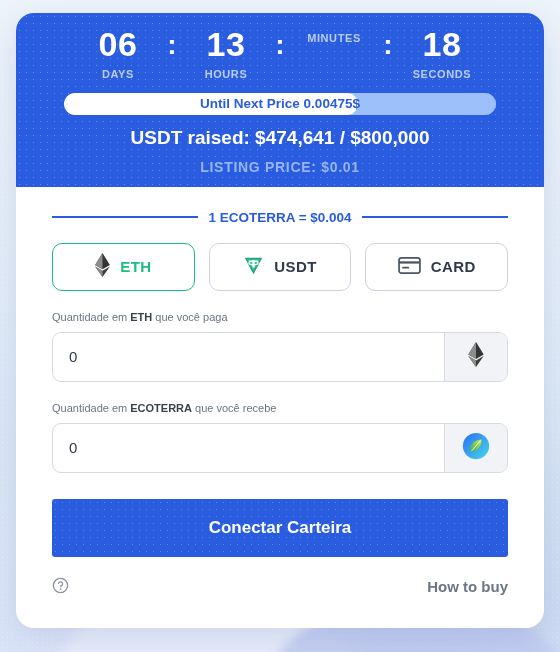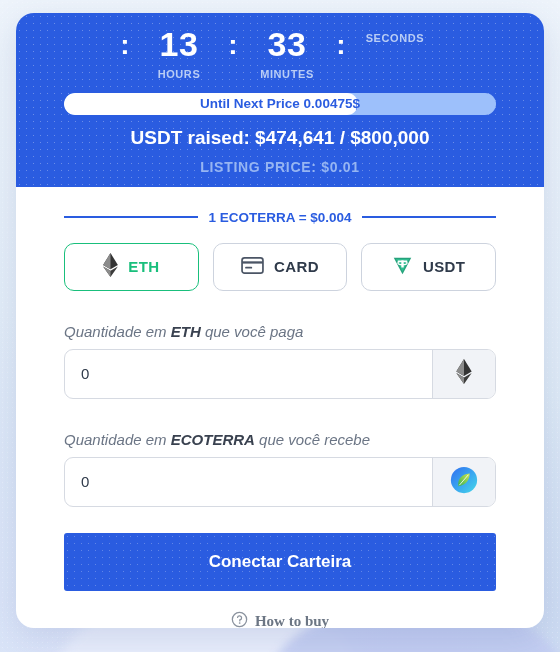--- a/index.html
+++ b/index.html
@@ -149,21 +149,21 @@
     margin-top: 10px;
     text-align: center;
     font-size: 14px;
     font-weight: bold;
     letter-spacing: .7px;
     color: #96b5f2;
   }
 
   
   .body {
-    padding: 0 48px;
+    padding: 0 36px;
   }
 
   .rate-row {
     display: flex;
     align-items: center;
     gap: 10px;
     margin-top: 23px;
   }
   .rate-line {
     flex: 1;
@@ -198,24 +198,23 @@
     color: #2f3a4a;
     box-sizing: border-box;
   }
   .tab.active {
     border-color: #19bf7c;
     color: #19bf7c;
   }
   .tab .lbl { letter-spacing: .4px; }
 
   .field-label {
-    margin-top: 32px;
-    font-size: 15px;
+    margin-top: 20px;
+    font-size: 11px;
     color: #6b7585;
-    font-style: italic;
   }
   .field-label b { color: #39414f; font-weight: bold; }
 
   .input-row {
     margin-top: 9px;
     height: 50px;
     border: 1.5px solid #d6dae2;
     border-radius: 9px;
     display: flex;
     align-items: stretch;
@@ -263,53 +262,56 @@
     inset: 0;
     background-image: radial-gradient(rgba(255,255,255,.26) 0.8px, rgba(0,0,0,0) 0.9px);
     background-size: 7px 7px;
   }
   .cta span { position: relative; }
 
   .howto {
     margin-top: 20px;
     display: flex;
     align-items: center;
-    justify-content: center;
+    justify-content: space-between;
     gap: 7px;
     color: #6c7684;
     font-size: 15px;
     font-weight: bold;
     cursor: pointer;
-    font-family: Liberation Serif, serif;
   }
 </style>
 </head>
 <body>
 
 <div class="page-bg"></div>
 <div class="blob-a"></div>
 <div class="blob-b"></div>
 
 <div class="card">
 
   <div class="header">
 
     <div class="countdown">
+      <div class="cd-unit">
+        <div class="cd-value">06</div>
+        <div class="cd-label">DAYS</div>
+      </div>
       <div class="cd-sep">:</div>
       <div class="cd-unit">
         <div class="cd-value">13</div>
         <div class="cd-label">HOURS</div>
       </div>
       <div class="cd-sep">:</div>
       <div class="cd-unit">
-        <div class="cd-value">33</div>
         <div class="cd-label">MINUTES</div>
       </div>
       <div class="cd-sep">:</div>
       <div class="cd-unit">
+        <div class="cd-value">18</div>
         <div class="cd-label">SECONDS</div>
       </div>
     </div>
 
     <div class="progress-wrap">
       <div class="progress-fill" id="progress-fill" style="width: 68%;"></div>
       <div class="progress-text">Until Next Price 0.00475$</div>
     </div>
 
     <div class="raised">USDT raised: $474,641 / $800,000</div>
@@ -329,44 +331,44 @@
       <div class="tab active">
         <span>
           <svg width="15" height="24" viewBox="0 0 16 26">
             <path d="M8 0 L16 13 L8 17.6 L0 13 Z" fill="#343434"></path>
             <path d="M8 0 L0 13 L8 17.6 Z" fill="#8c8c8c"></path>
             <path d="M8 19.2 L16 14.6 L8 26 L0 14.6 Z" fill="#3c3c3b"></path>
             <path d="M8 19.2 L0 14.6 L8 26 Z" fill="#8c8c8c"></path>
           </svg>
         </span>
         <span class="lbl">ETH</span>
-      </div>
-
-      <div class="tab">
-        <span>
-          <svg width="23" height="19" viewBox="0 0 24 20">
-            <rect x="1" y="2" width="22" height="16" rx="2.6" fill="none" stroke="#4b5565" stroke-width="1.8"></rect>
-            <rect x="1" y="5.6" width="22" height="2.4" fill="#4b5565"></rect>
-            <rect x="4.2" y="11.4" width="7.5" height="1.8" rx=".9" fill="#4b5565"></rect>
-          </svg>
-        </span>
-        <span class="lbl">CARD</span>
       </div>
 
       <div class="tab">
         <span>
           <svg width="21" height="21" viewBox="0 0 24 24">
             <path d="M2 3 H22 L12 22 Z" fill="#26a17b"></path>
             <path d="M4.5 4.6 H19.5 L12 19 Z" fill="#2fbd8f"></path>
             <rect x="6.5" y="6.4" width="11" height="1.5" rx=".4" fill="#fff"></rect>
             <rect x="10.6" y="6.4" width="2.8" height="8" rx=".4" fill="#fff"></rect>
             <ellipse cx="12" cy="9.1" rx="5.2" ry="1.9" fill="none" stroke="#fff" stroke-width="1.5"></ellipse>
           </svg>
         </span>
         <span class="lbl">USDT</span>
+      </div>
+
+      <div class="tab">
+        <span>
+          <svg width="23" height="19" viewBox="0 0 24 20">
+            <rect x="1" y="2" width="22" height="16" rx="2.6" fill="none" stroke="#4b5565" stroke-width="1.8"></rect>
+            <rect x="1" y="5.6" width="22" height="2.4" fill="#4b5565"></rect>
+            <rect x="4.2" y="11.4" width="7.5" height="1.8" rx=".9" fill="#4b5565"></rect>
+          </svg>
+        </span>
+        <span class="lbl">CARD</span>
       </div>
     </div>
 
     <div class="field-label">
       <span>Quantidade em </span><b>ETH</b><span> que você paga</span>
     </div>
     <div class="input-row">
       <input type="text" value="0" style="">
       <div class="input-icon">
         <span>

